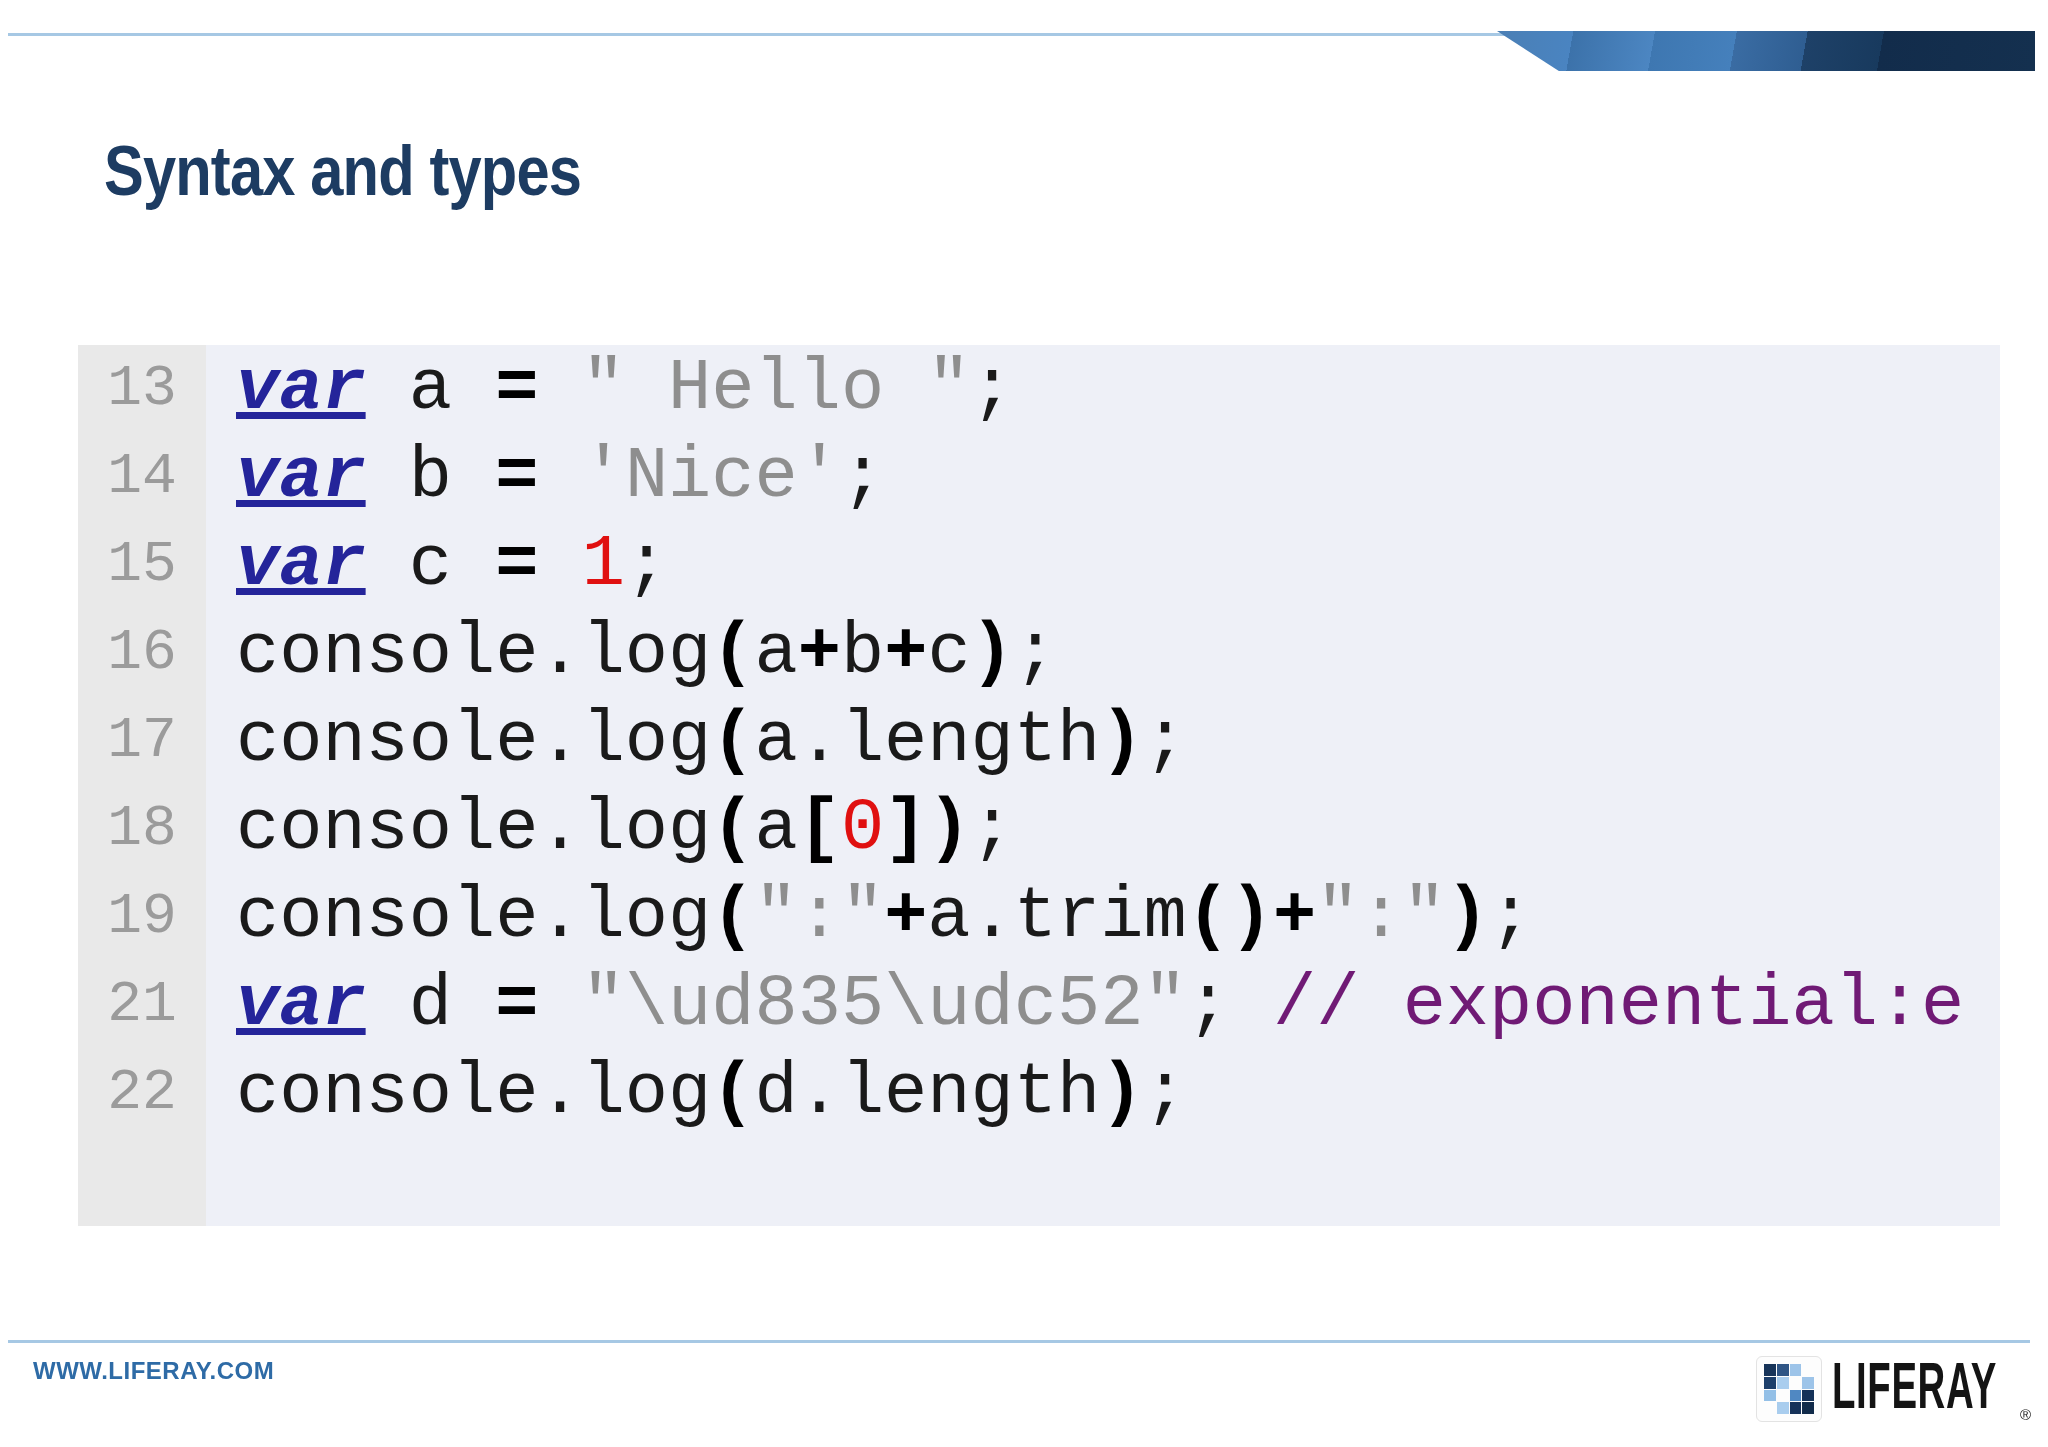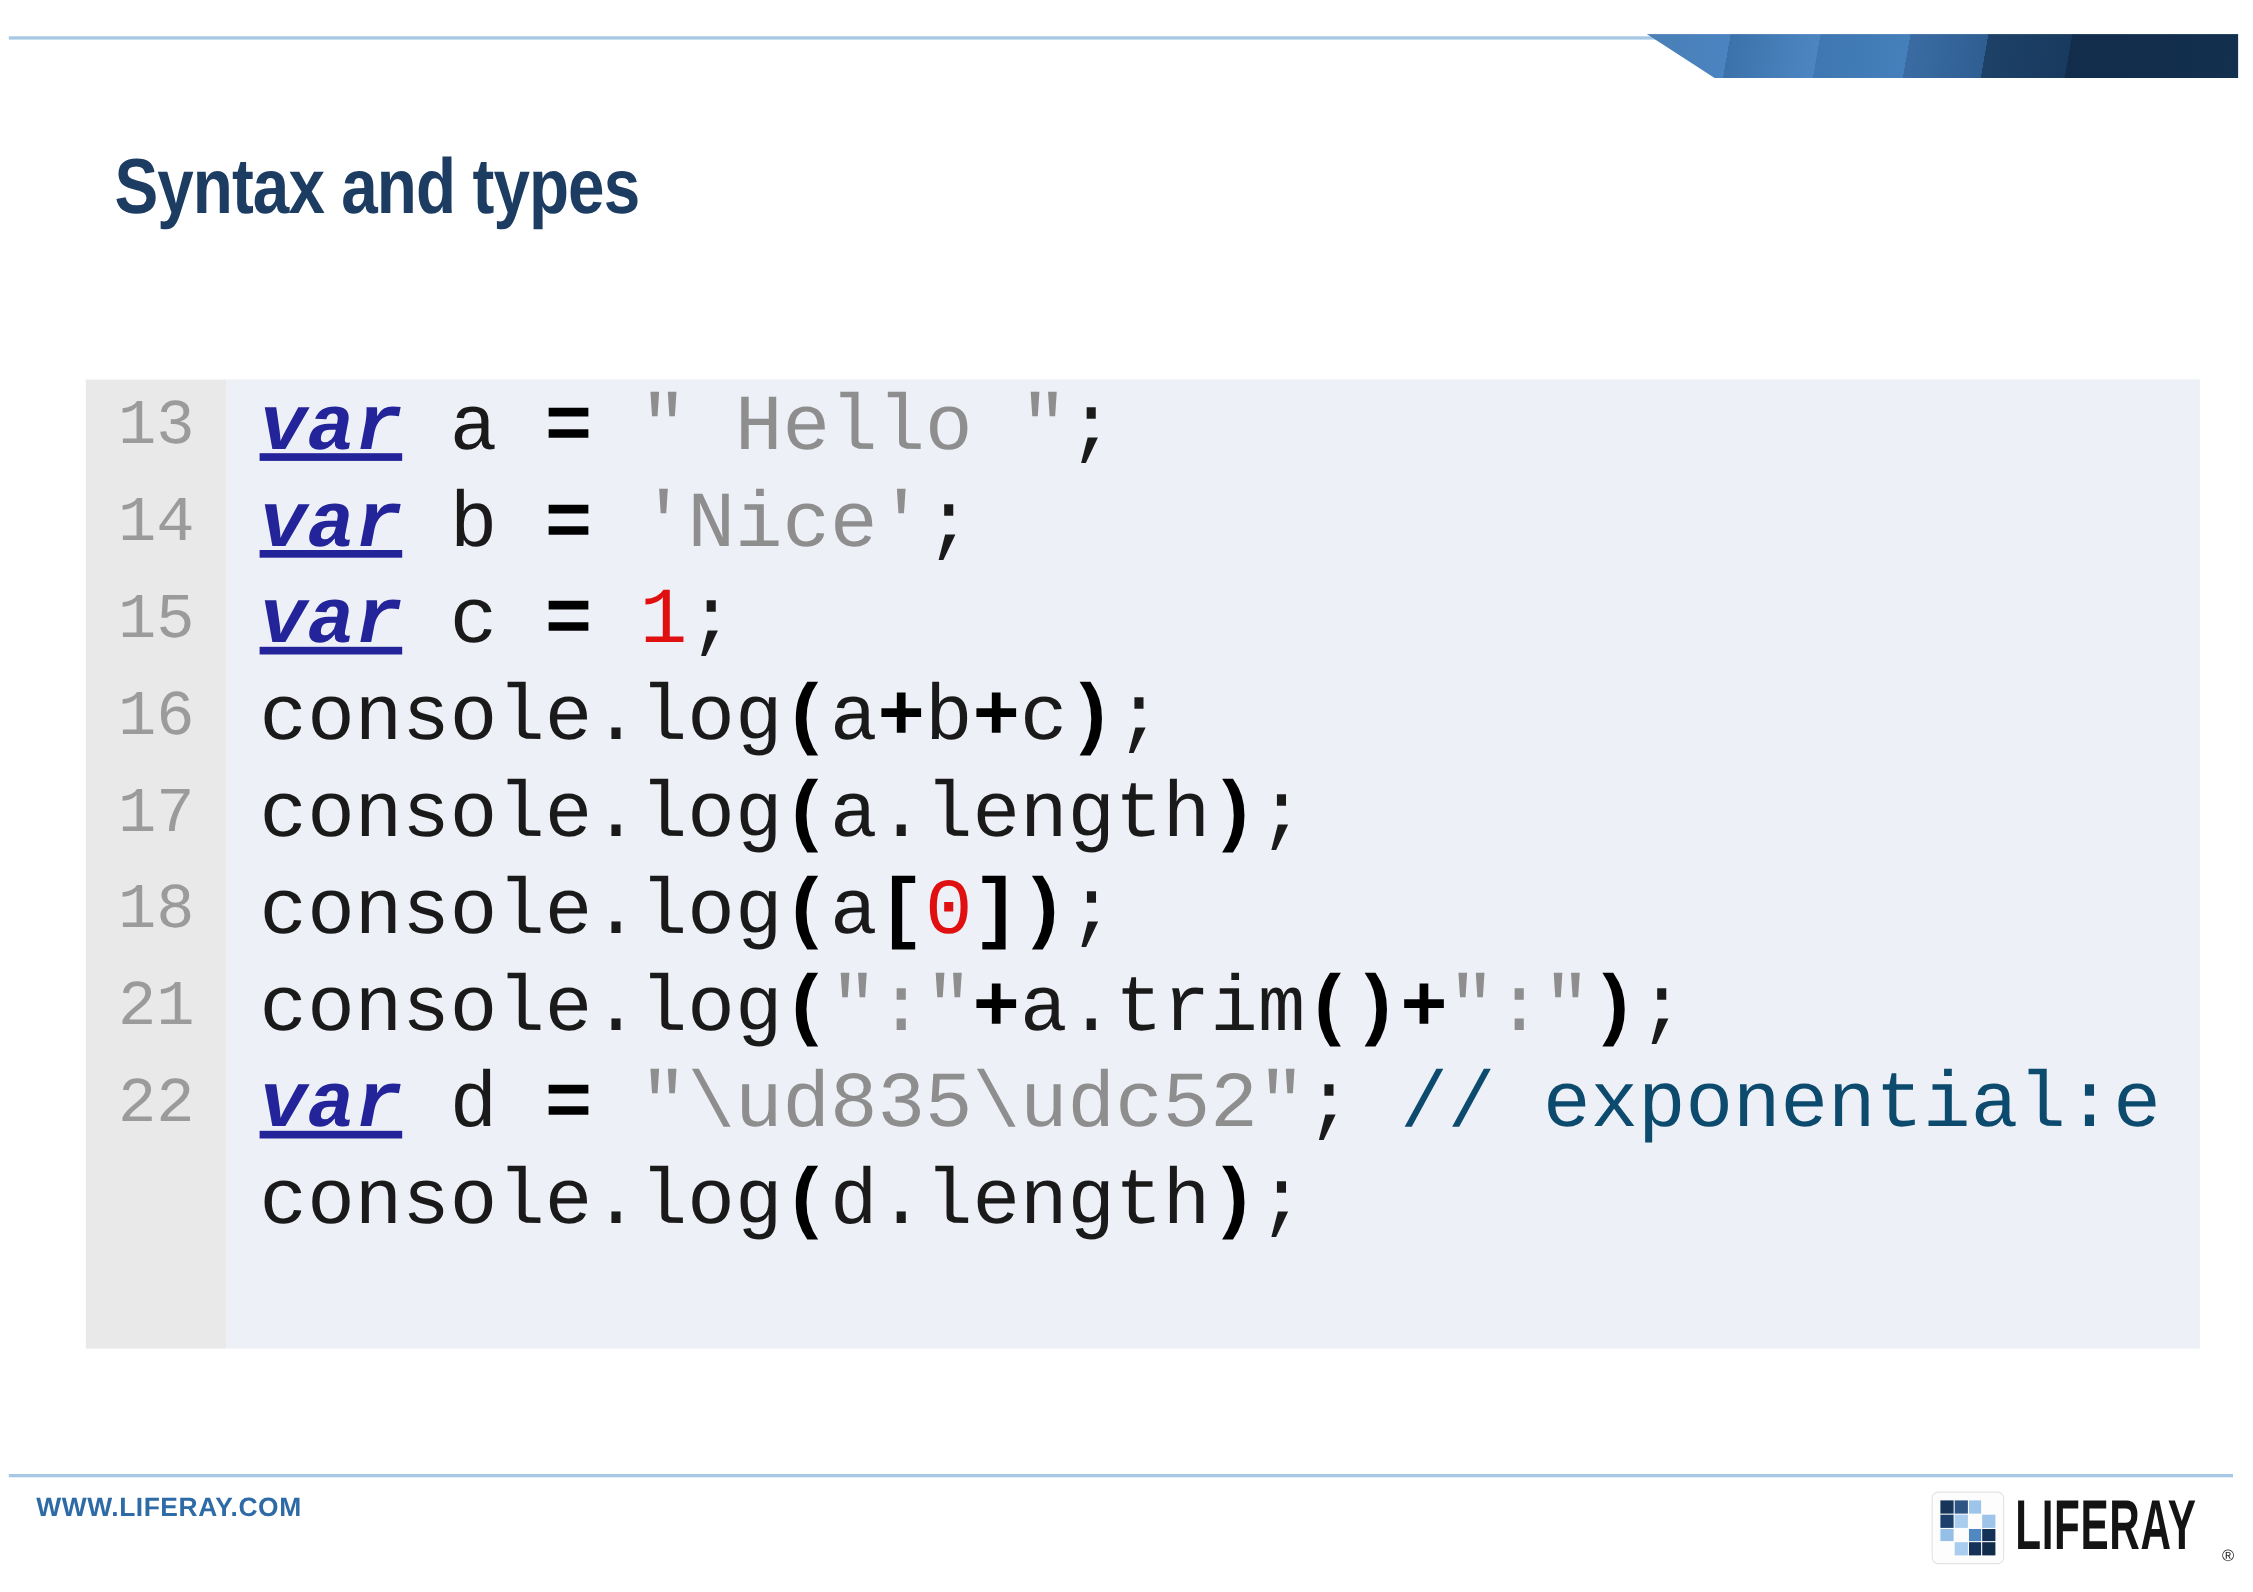--- a/index.html
+++ b/index.html
@@ -34,21 +34,21 @@
   .codearea{flex:1;background:#eef0f7;padding-left:30px;overflow:hidden;}
   .cl{
     height:88px;line-height:88px;white-space:pre;
     font-family:"Liberation Mono","DejaVu Sans Mono",monospace;
     font-size:72px;color:#1a1a1a;
   }
   .tok.kw{color:#24249a;font-weight:bold;font-style:italic;text-decoration:underline;}
   .tok.op{color:#000000;font-weight:bold;}
   .tok.str{color:#8e8e8e;}
   .tok.num{color:#e01010;}
-  .tok.com{color:#0c4a6e;}
+  .tok.com{color:#701a75;}
   
   .footer-line{position:absolute;left:8px;top:1340px;width:2022px;height:3px;background:#a6c8e4;}
   .footer-url{
     position:absolute;left:33px;top:1357px;font-size:24px;font-weight:bold;
     color:#2e6ba6;letter-spacing:.5px;
   }
   .logo{position:absolute;left:1756px;top:1354px;height:72px;}
   .logo-mark{
     position:absolute;left:0;top:2px;width:66px;height:66px;background:#fdfdfd;
     border:1px solid #e3e3e3;border-radius:6px;box-sizing:border-box;padding:7px;
@@ -73,20 +73,21 @@
   <div class="title">Syntax and types</div>
 
   <div class="codeblock">
     <div class="gutter">
         <div class="ln">13</div>
         <div class="ln">14</div>
         <div class="ln">15</div>
         <div class="ln">16</div>
         <div class="ln">17</div>
         <div class="ln">18</div>
+        <div class="ln">19</div>
         <div class="ln">21</div>
         <div class="ln">22</div>
       </div>
     <div class="codearea">
         <div class="cl"><span class="tok kw">var</span><span class="tok pl"> a </span><span class="tok op">=</span><span class="tok pl"> </span><span class="tok str">" Hello "</span><span class="tok pl">;</span></div>
         <div class="cl"><span class="tok kw">var</span><span class="tok pl"> b </span><span class="tok op">=</span><span class="tok pl"> </span><span class="tok str">'Nice'</span><span class="tok pl">;</span></div>
         <div class="cl"><span class="tok kw">var</span><span class="tok pl"> c </span><span class="tok op">=</span><span class="tok pl"> </span><span class="tok num">1</span><span class="tok pl">;</span></div>
         <div class="cl"><span class="tok pl">console.log</span><span class="tok op">(</span><span class="tok pl">a</span><span class="tok op">+</span><span class="tok pl">b</span><span class="tok op">+</span><span class="tok pl">c</span><span class="tok op">)</span><span class="tok pl">;</span></div>
         <div class="cl"><span class="tok pl">console.log</span><span class="tok op">(</span><span class="tok pl">a.length</span><span class="tok op">)</span><span class="tok pl">;</span></div>
         <div class="cl"><span class="tok pl">console.log</span><span class="tok op">(</span><span class="tok pl">a</span><span class="tok op">[</span><span class="tok num">0</span><span class="tok op">]</span><span class="tok op">)</span><span class="tok pl">;</span></div>

